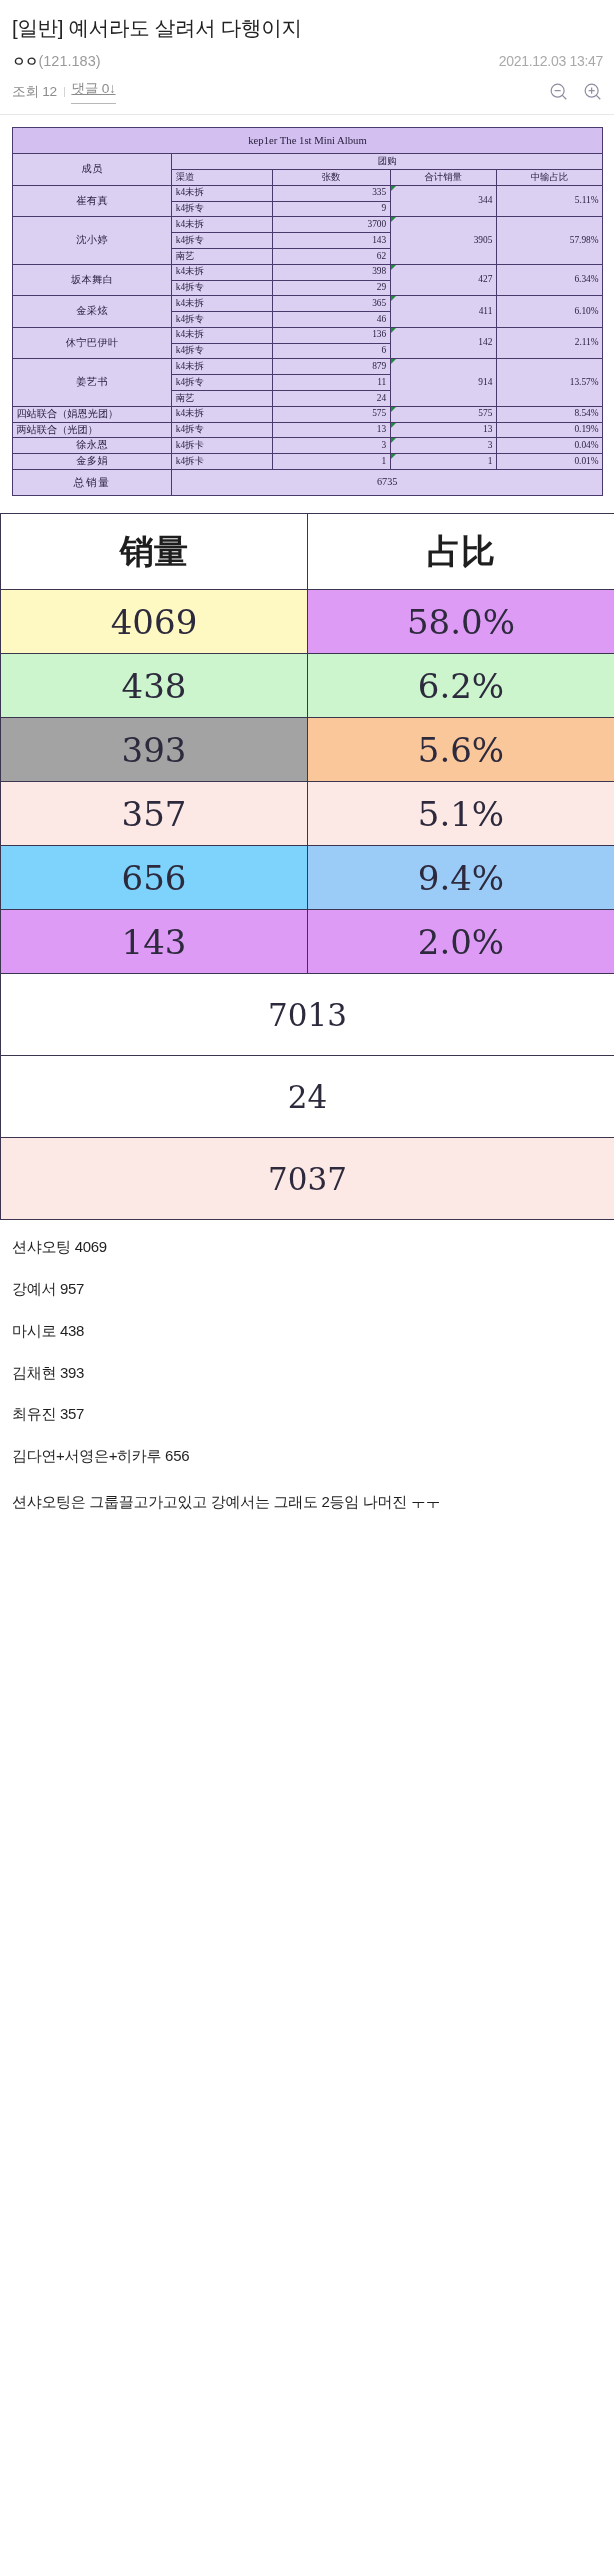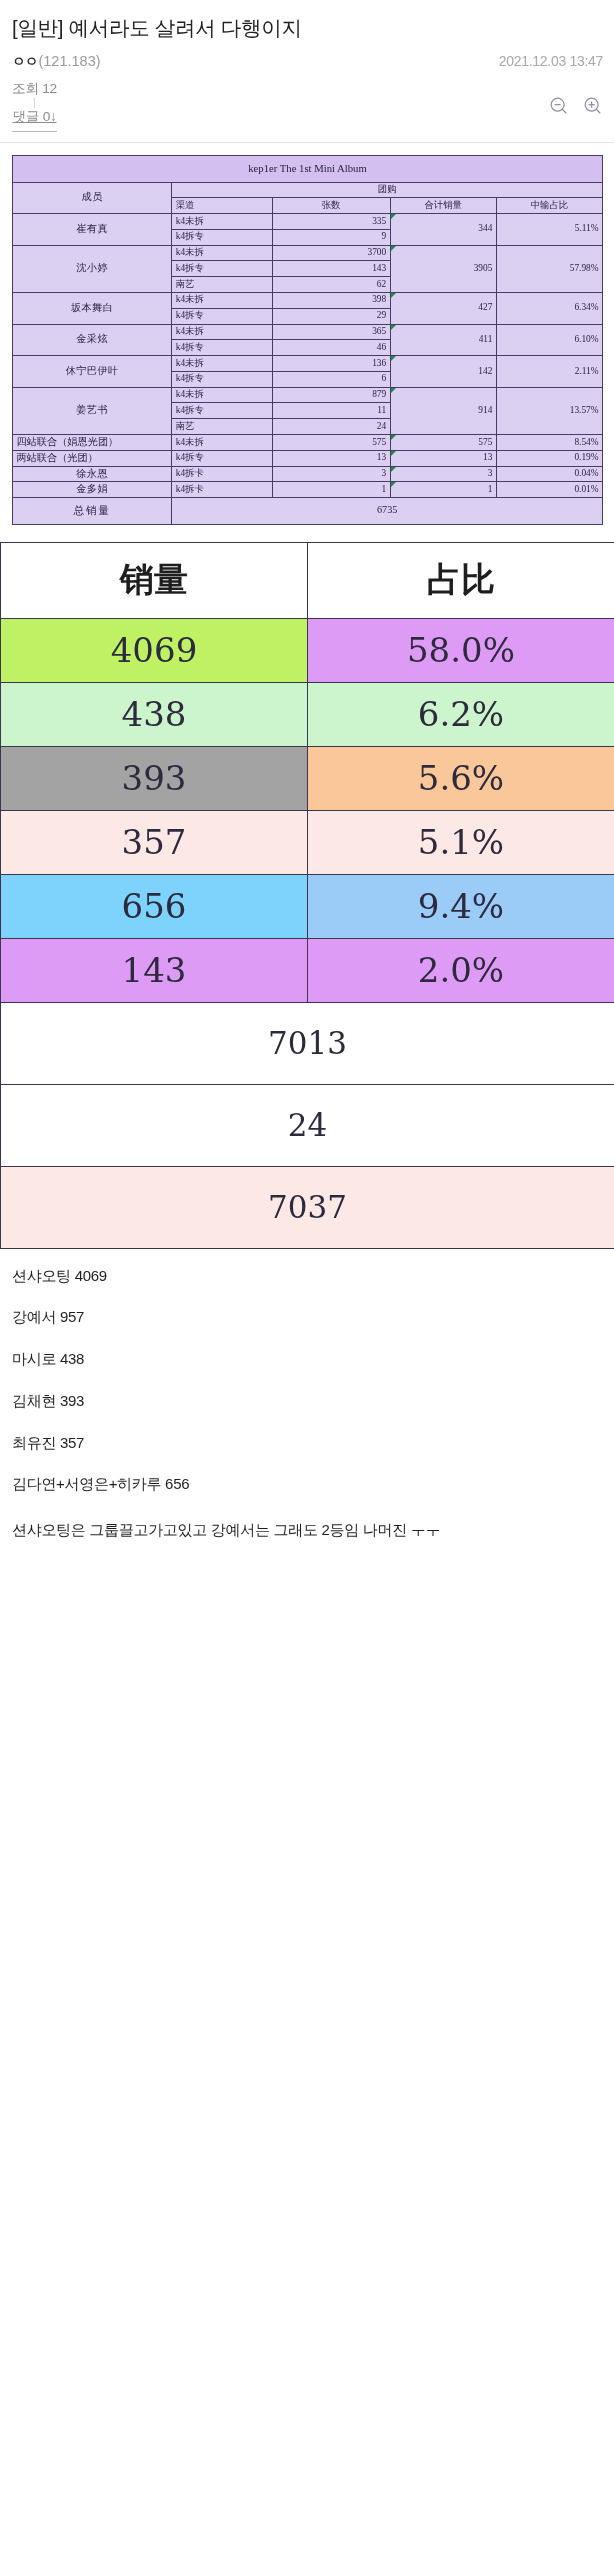--- a/index.html
+++ b/index.html
@@ -51,21 +51,21 @@
   .post-date { color: #a9a9a9; font-size: 14px; letter-spacing: -0.3px;}
 
   .stats-row {
     display: flex;
     align-items: center;
     justify-content: space-between;
     font-size: 13.7px;
     color: #8c8c8c;
     padding-bottom: 10.2px;
   }
-  .stats-left { display:flex; align-items:center; gap:0;flex-direction:column; }
+  .stats-left { display:flex; align-items:center; gap:0; }
   .stat-views { letter-spacing: -0.3px; }
   .stat-sep {
     display: inline-block;
     width: 0.9px;
     height: 10.2px;
     background: #d4d4d4;
     margin: 0 6.8px;
   }
   .stat-comments {
     border-bottom: 0.9px solid #b8b8b8;
@@ -368,21 +368,21 @@
       <colgroup>
           <col style="width:50%">
           <col style="width:50%">
         </colgroup>
       <tbody id="t2-body">
           <tr>
             <td class="head">销量</td>
             <td class="head">占比</td>
           </tr>
           <tr>
-            <td style="background:#bef264">4069</td>
+            <td style="background:#fef9c3">4069</td>
             <td style="background:#dd9bf5">58.0%</td>
           </tr>
           <tr>
             <td style="background:#cdf5cd">438</td>
             <td style="background:#cdf5cd">6.2%</td>
           </tr>
           <tr>
             <td style="background:#a3a3a3">393</td>
             <td style="background:#fac79a">5.6%</td>
           </tr>

